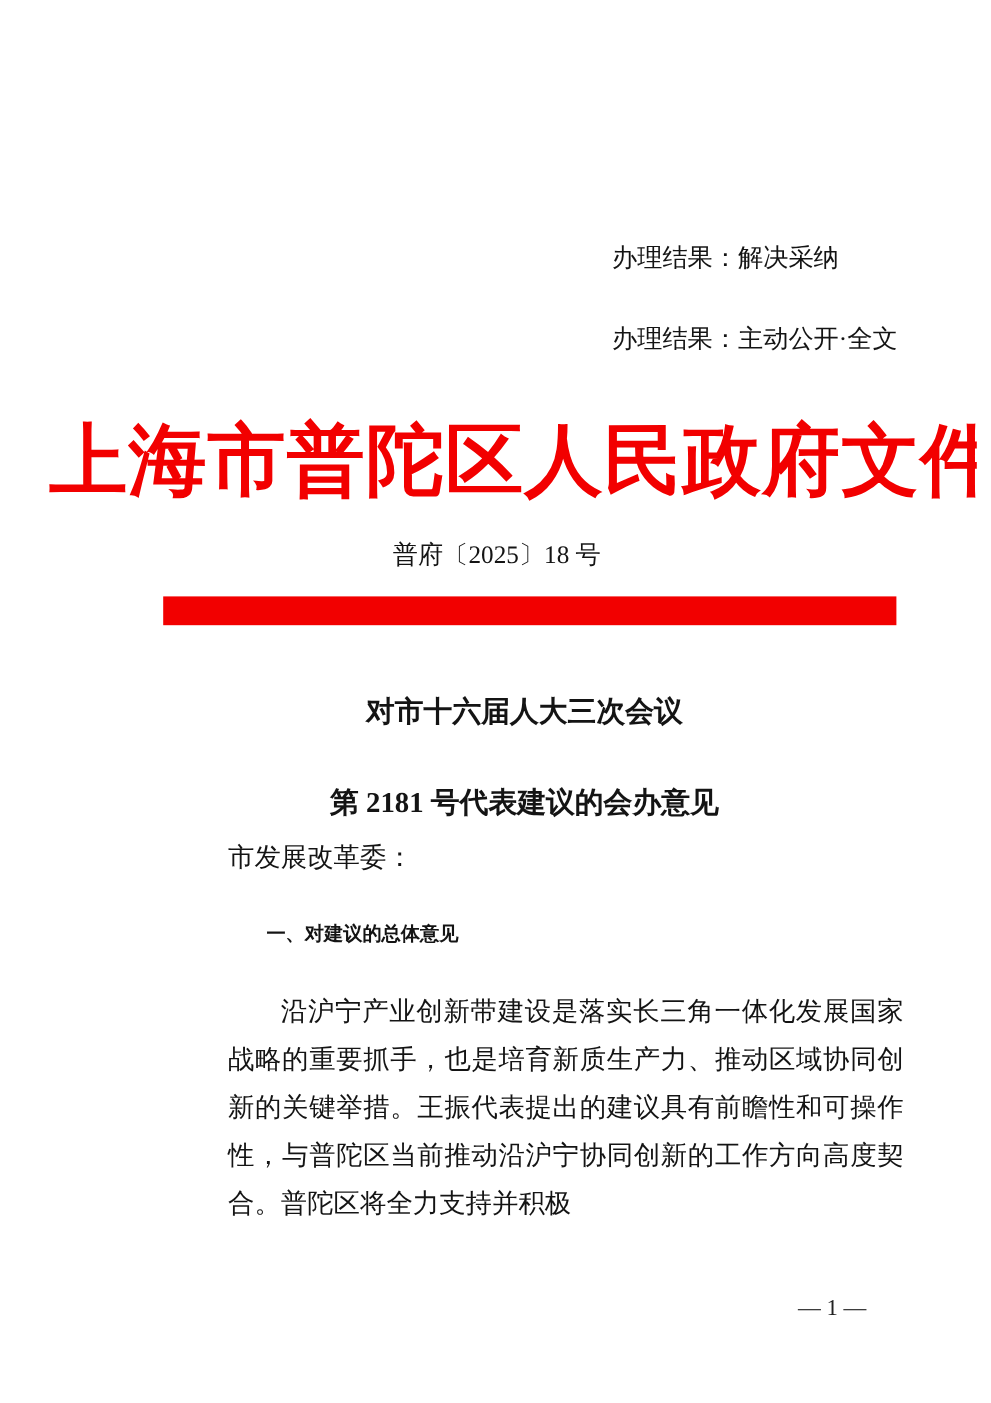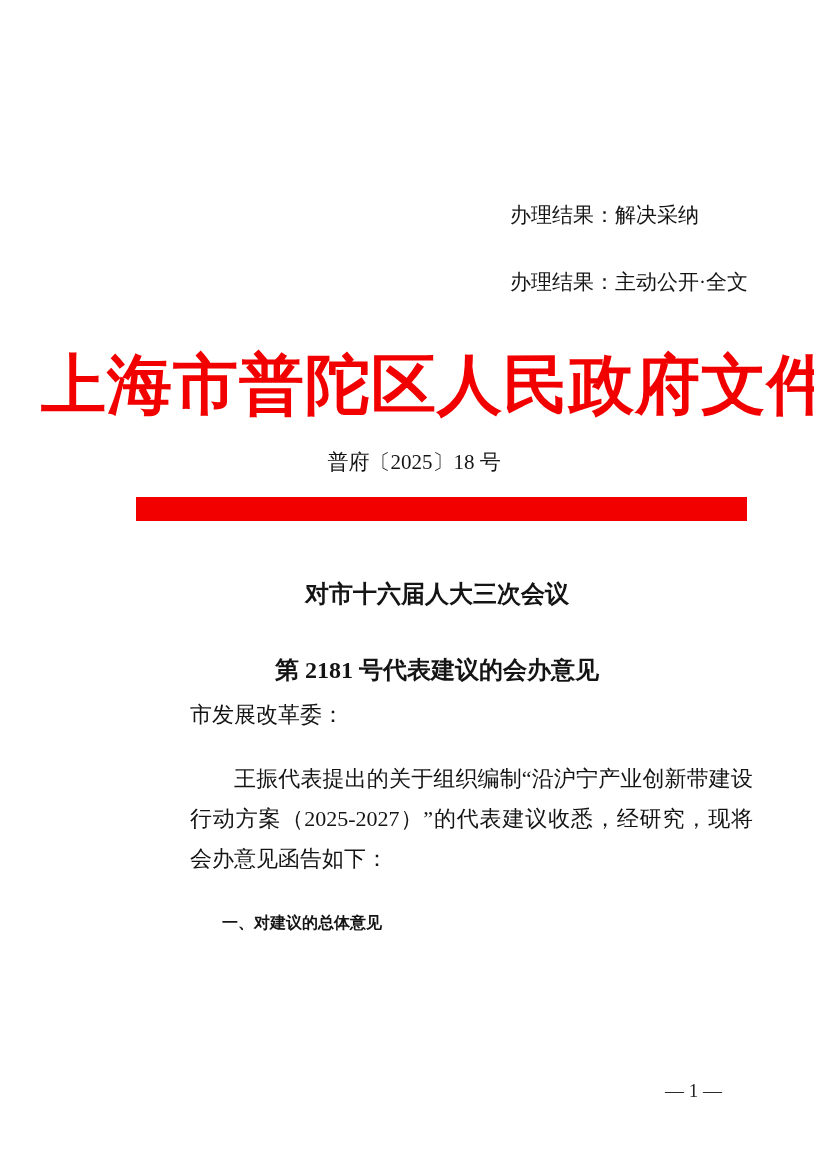--- a/index.html
+++ b/index.html
@@ -107,19 +107,19 @@
 
   <hr class="red-rule">
 
   <div class="doc-title">
     <div>对市十六届人大三次会议</div>
     <div>第 2181 号代表建议的会办意见</div>
   </div>
 
   <div class="body-text">
     <p class="salutation">市发展改革委：</p>
-    <p class="para">王振代表提出的关于组织编制“沿沪宁产业创新带建设行动方案（2025-2027）”的代表建议收悉，经研究，现将会办意见函告如下：</p>
     <p class="section-heading">一、对建议的总体意见</p>
+    <p class="para">沿沪宁产业创新带建设是落实长三角一体化发展国家战略的重要抓手，也是培育新质生产力、推动区域协同创新的关键举措。王振代表提出的建议具有前瞻性和可操作性，与普陀区当前推动沿沪宁协同创新的工作方向高度契合。普陀区将全力支持并积极</p>
   </div>
 
   <div class="footer">— 1 —</div>
 
 </div>
 
 </body></html>

